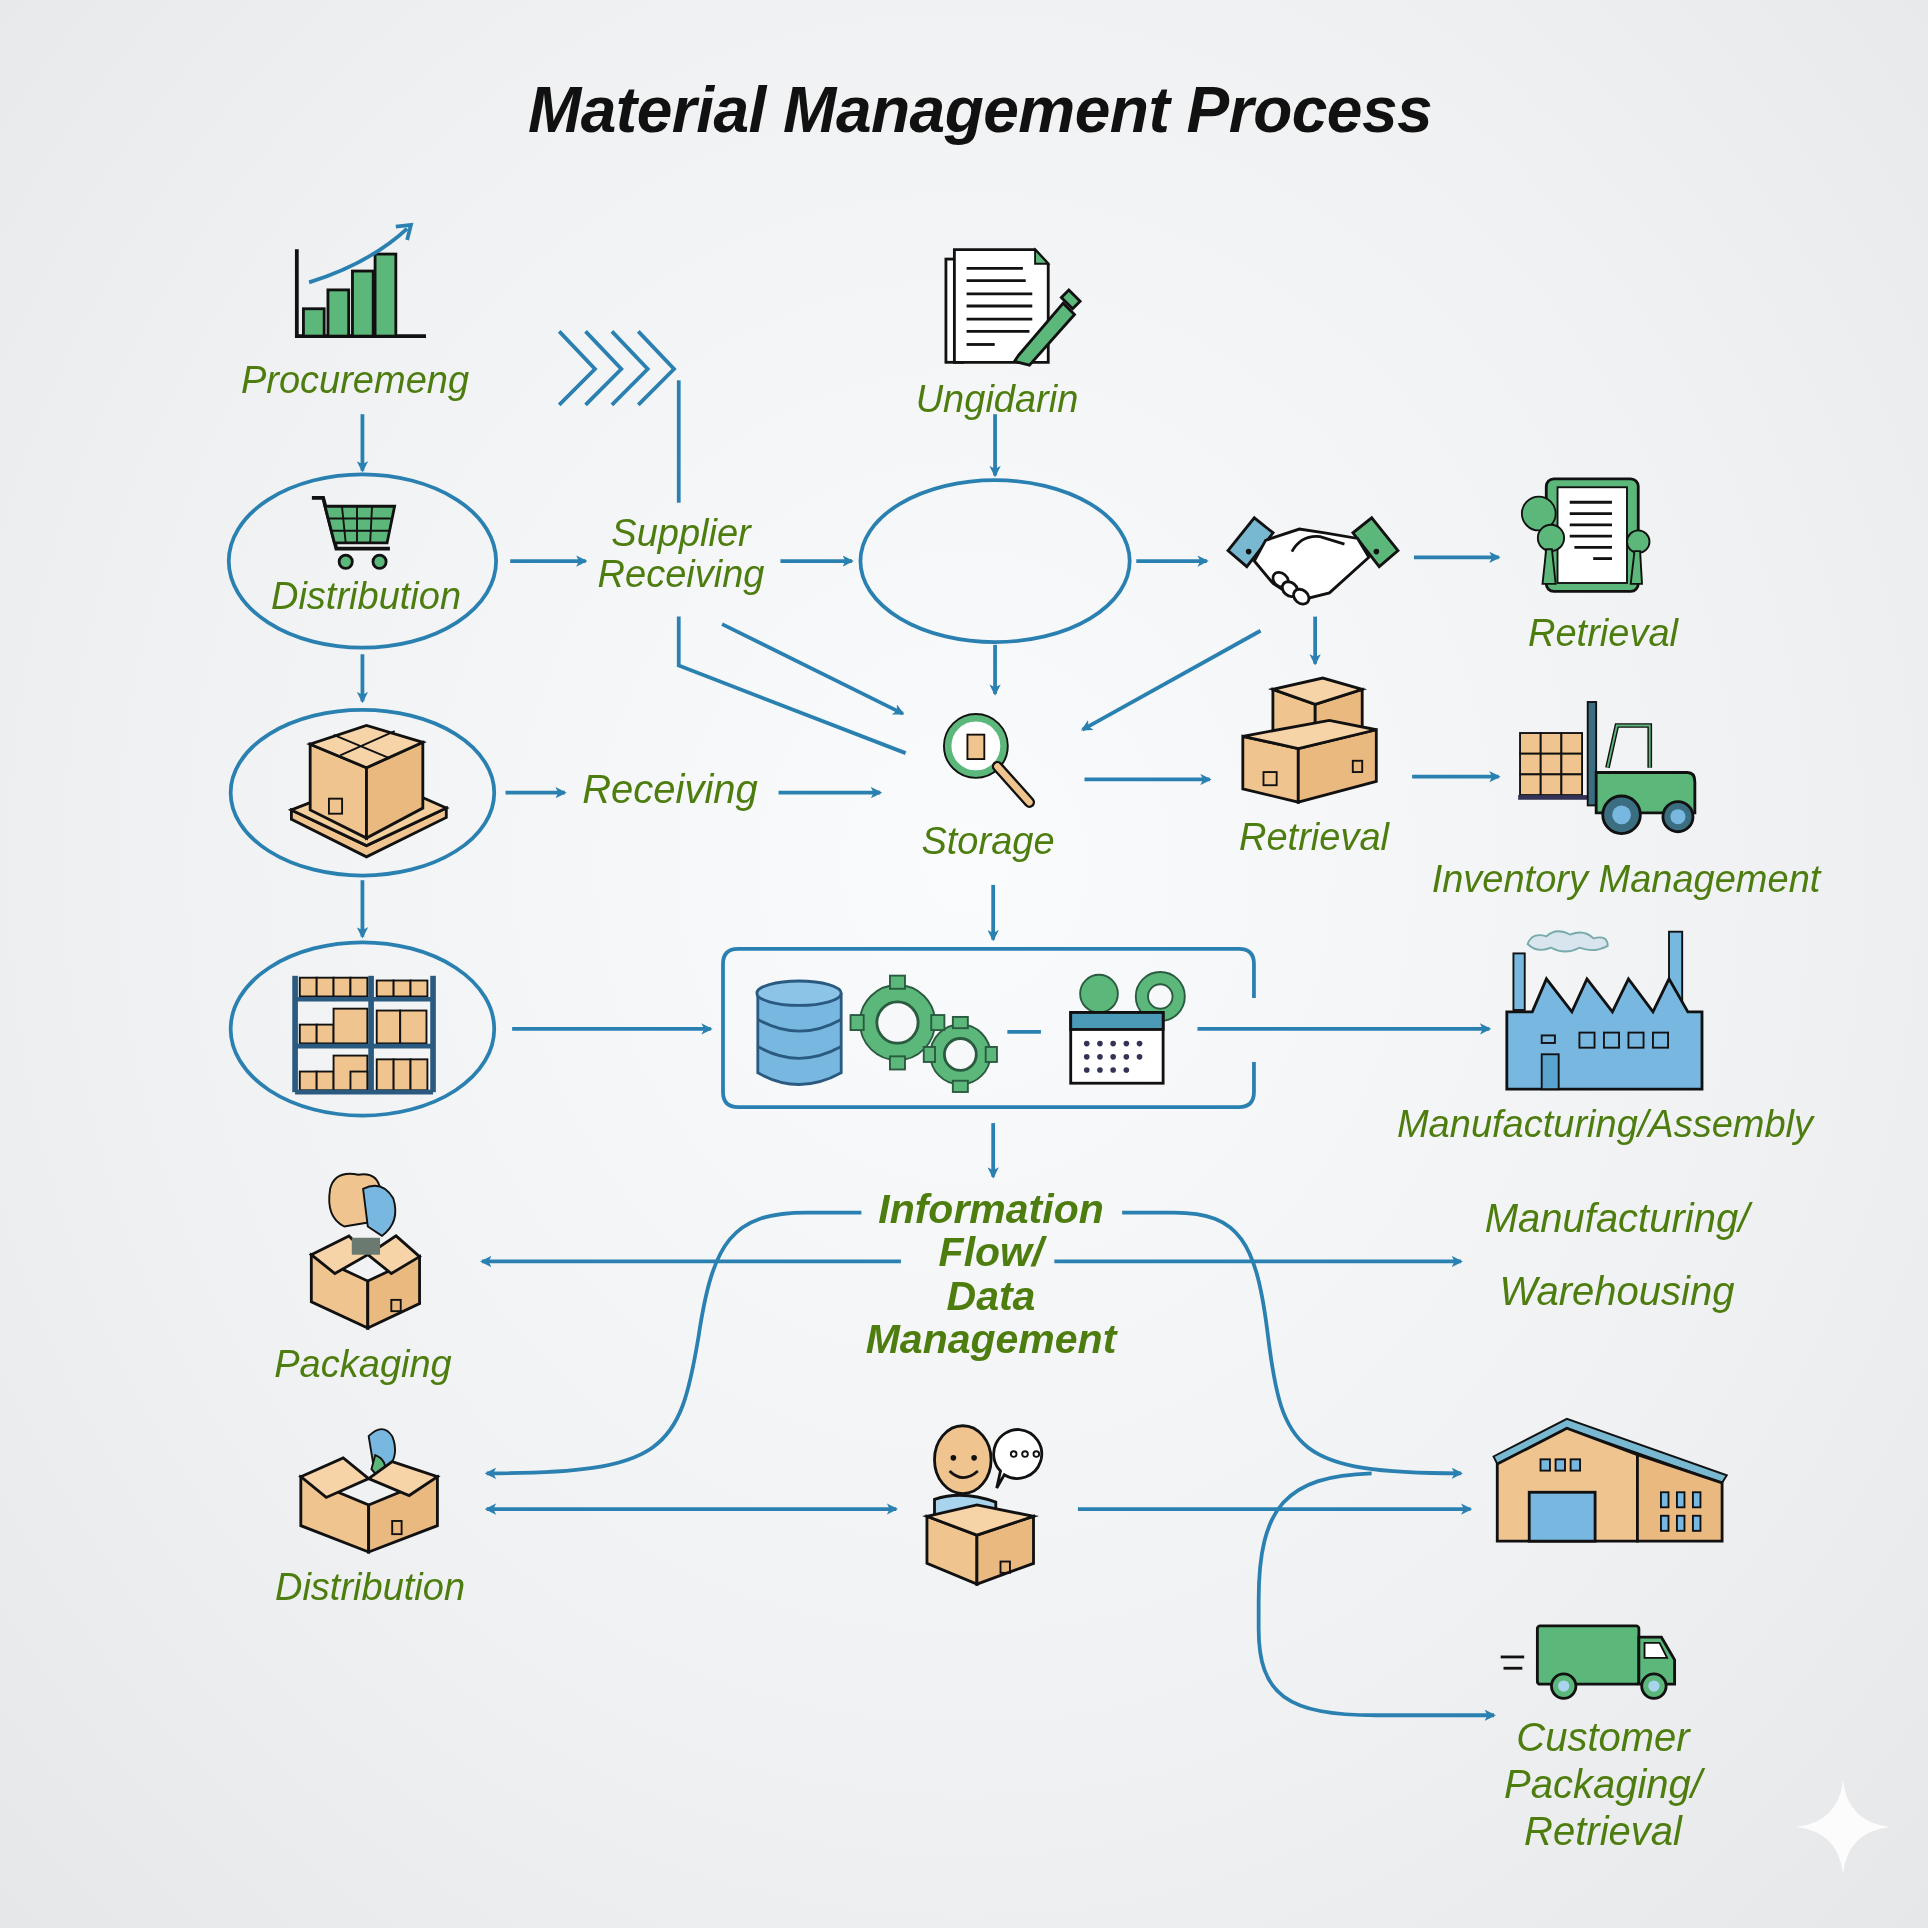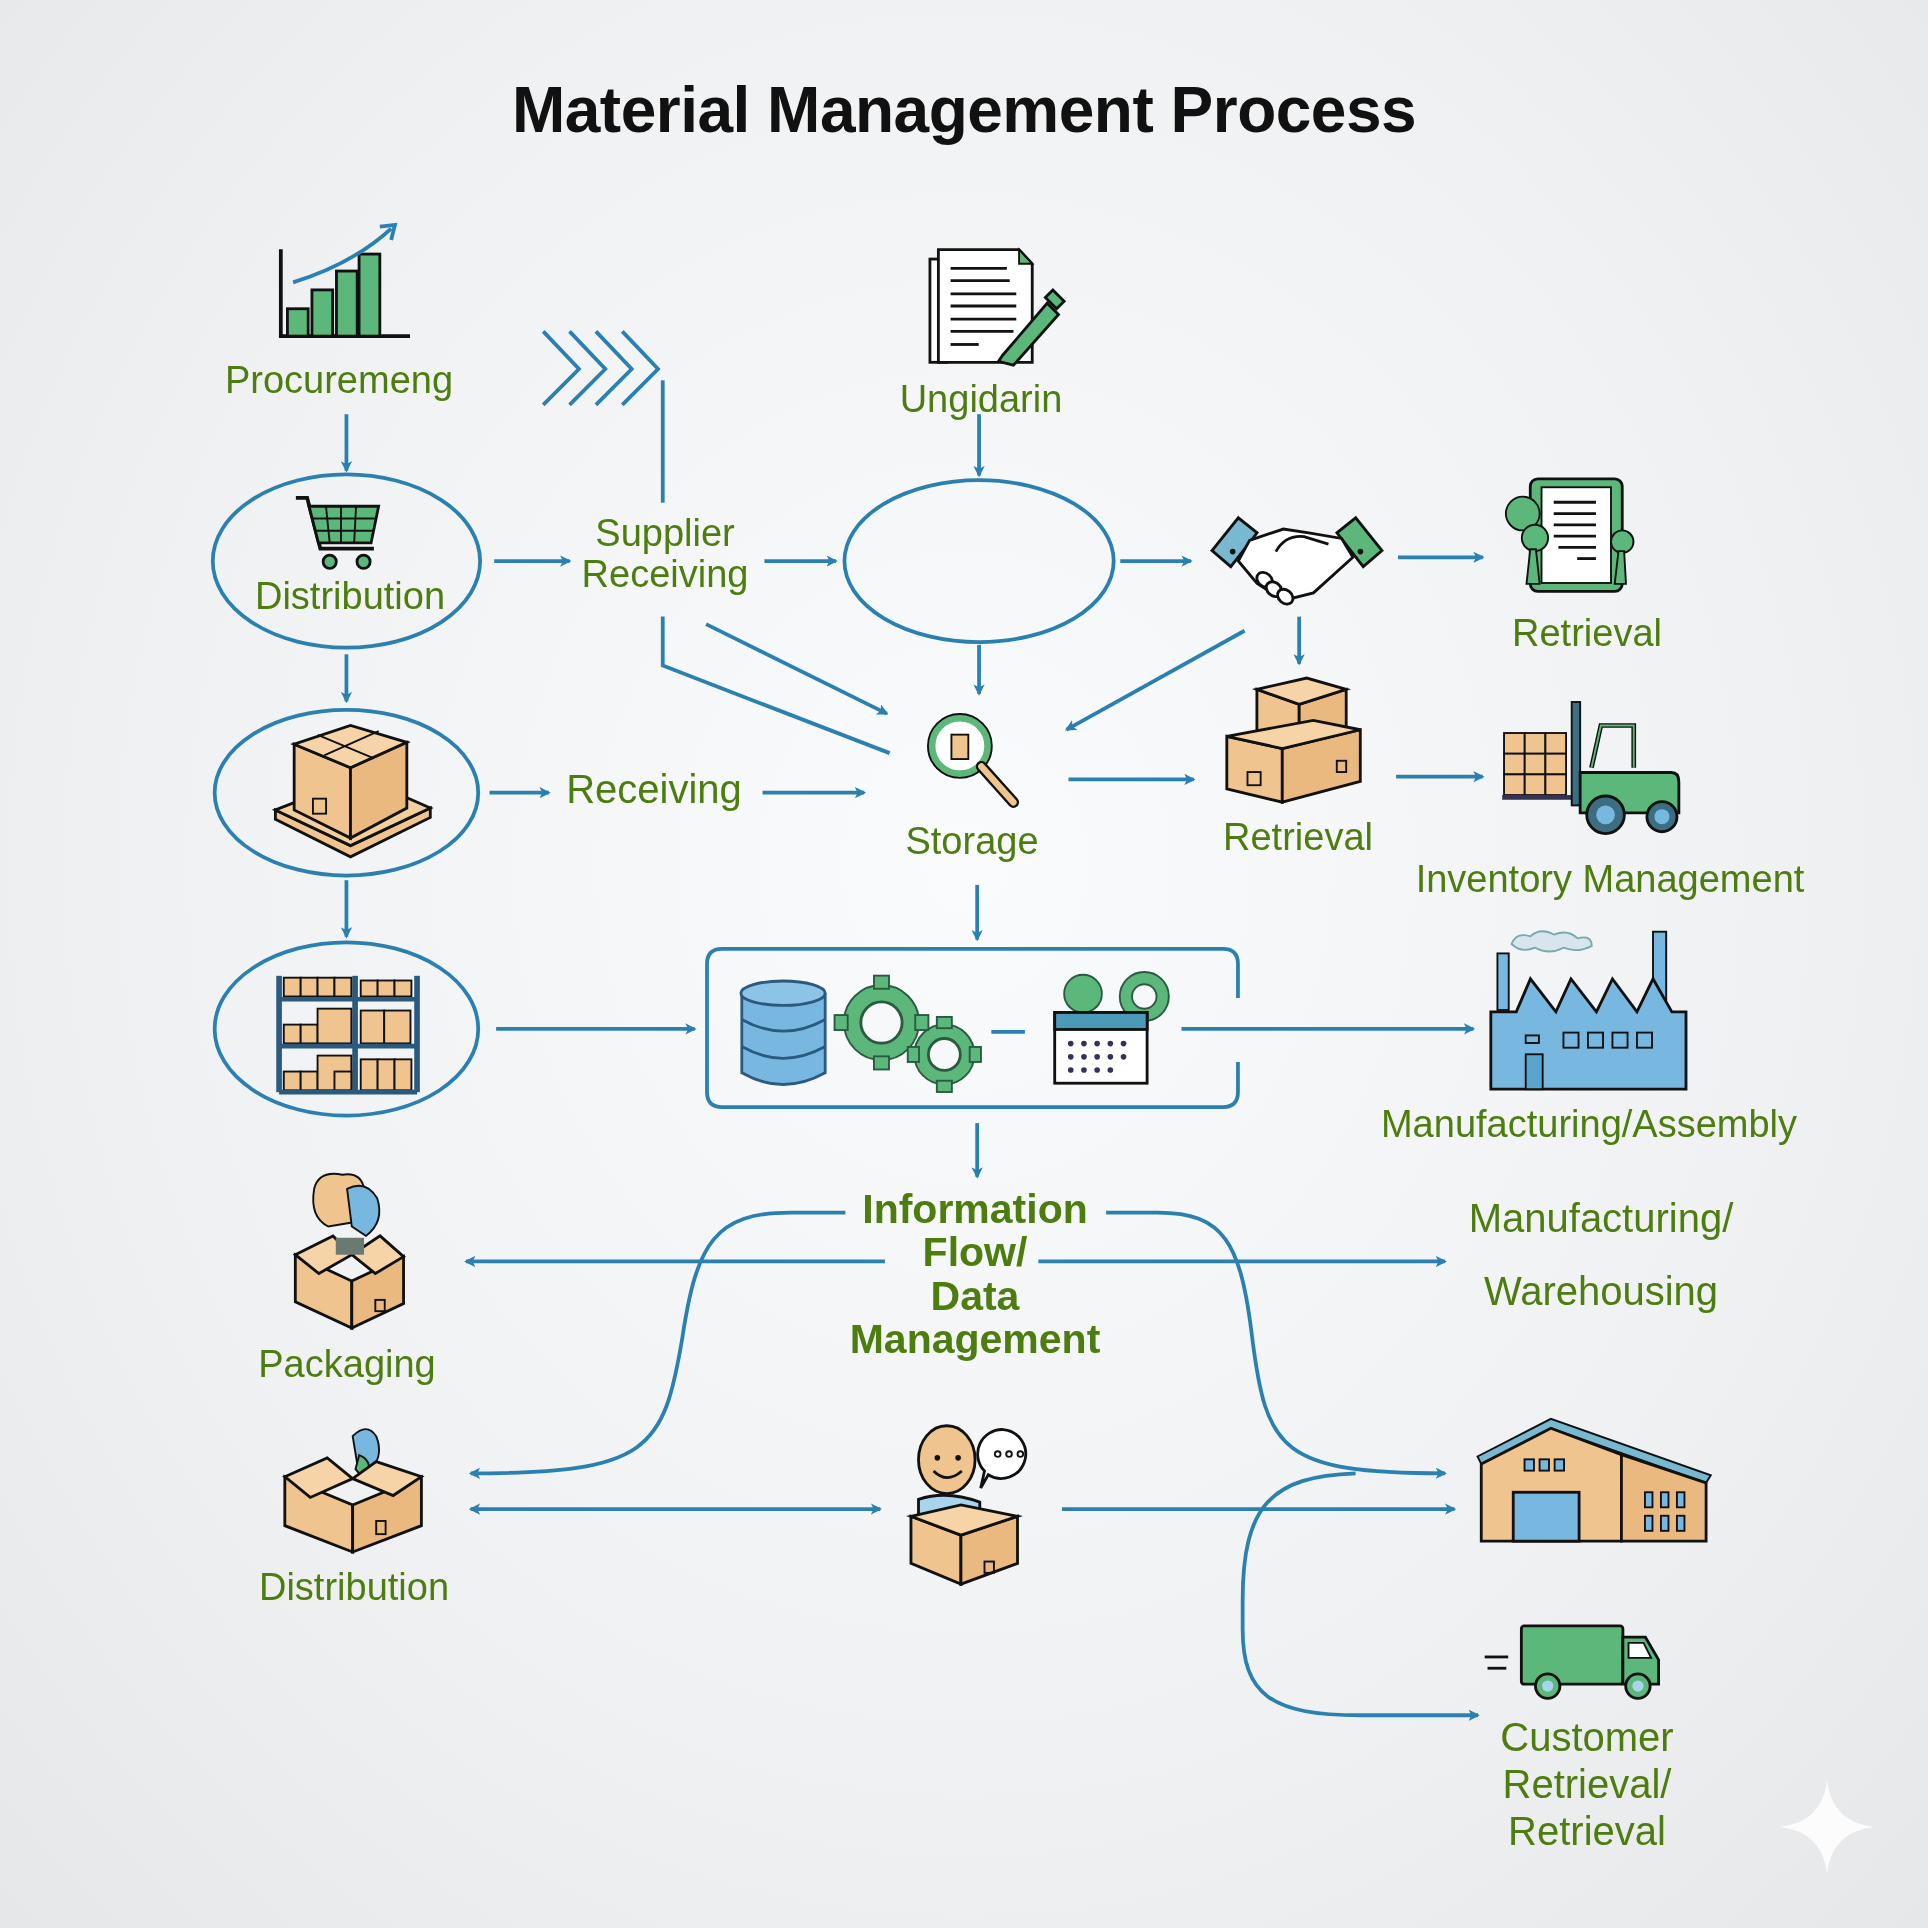--- a/index.html
+++ b/index.html
@@ -3,21 +3,21 @@
 <meta charset="utf-8">
 <style>
   html, body { margin:0; padding:0; }
   body {
     width:1928px; height:1928px; overflow:hidden;
     background: radial-gradient(ellipse at 50% 45%, #fafbfc 0%, #f0f1f2 60%, #e6e7e8 100%);
     font-family: "Liberation Sans", "DejaVu Sans", sans-serif;
     color:#111;
     position:relative;
   }
-  #stage { position:absolute; left:0; top:0; width:1816px; height:1928px; }
+  #stage { position:absolute; left:16px; top:0; width:1816px; height:1928px;font-style:italic; }
   .lbl { position:absolute; text-align:center; color:#4d7c0f; line-height:1.08; white-space:nowrap; transform:translateX(-50%); }
   .title { position:absolute; left:964px; top:73px; transform:translateX(-50%); font-size:64px; font-weight:bold; letter-spacing:-0.5px; white-space:nowrap; }
   .icon { position:absolute; }
   svg { overflow:visible; }
   .f40 { font-size:38px; }
   .f42 { font-size:40px; }
   .f44 { font-size:41px; }
   .bold { font-weight:bold; }
 </style>
 </head>
@@ -424,17 +424,17 @@
   </div>
   <div class="lbl f40" style="left:1589px;top:1104px">Manufacturing/Assembly</div>
   <div class="lbl f42" style="left:1601px;top:1182px;line-height:1.82">
     <div>Manufacturing/</div>
     <div>Warehousing</div>
   </div>
   <div class="lbl f40" style="left:347px;top:1344px">Packaging</div>
   <div class="lbl f40" style="left:354px;top:1567px">Distribution</div>
   <div class="lbl f42" style="left:1587px;top:1714px;line-height:1.18">
     <div>Customer</div>
-    <div>Retrieval/</div>
+    <div>Packaging/</div>
     <div>Retrieval</div>
   </div>
 </div>
 
 
 </body></html>

